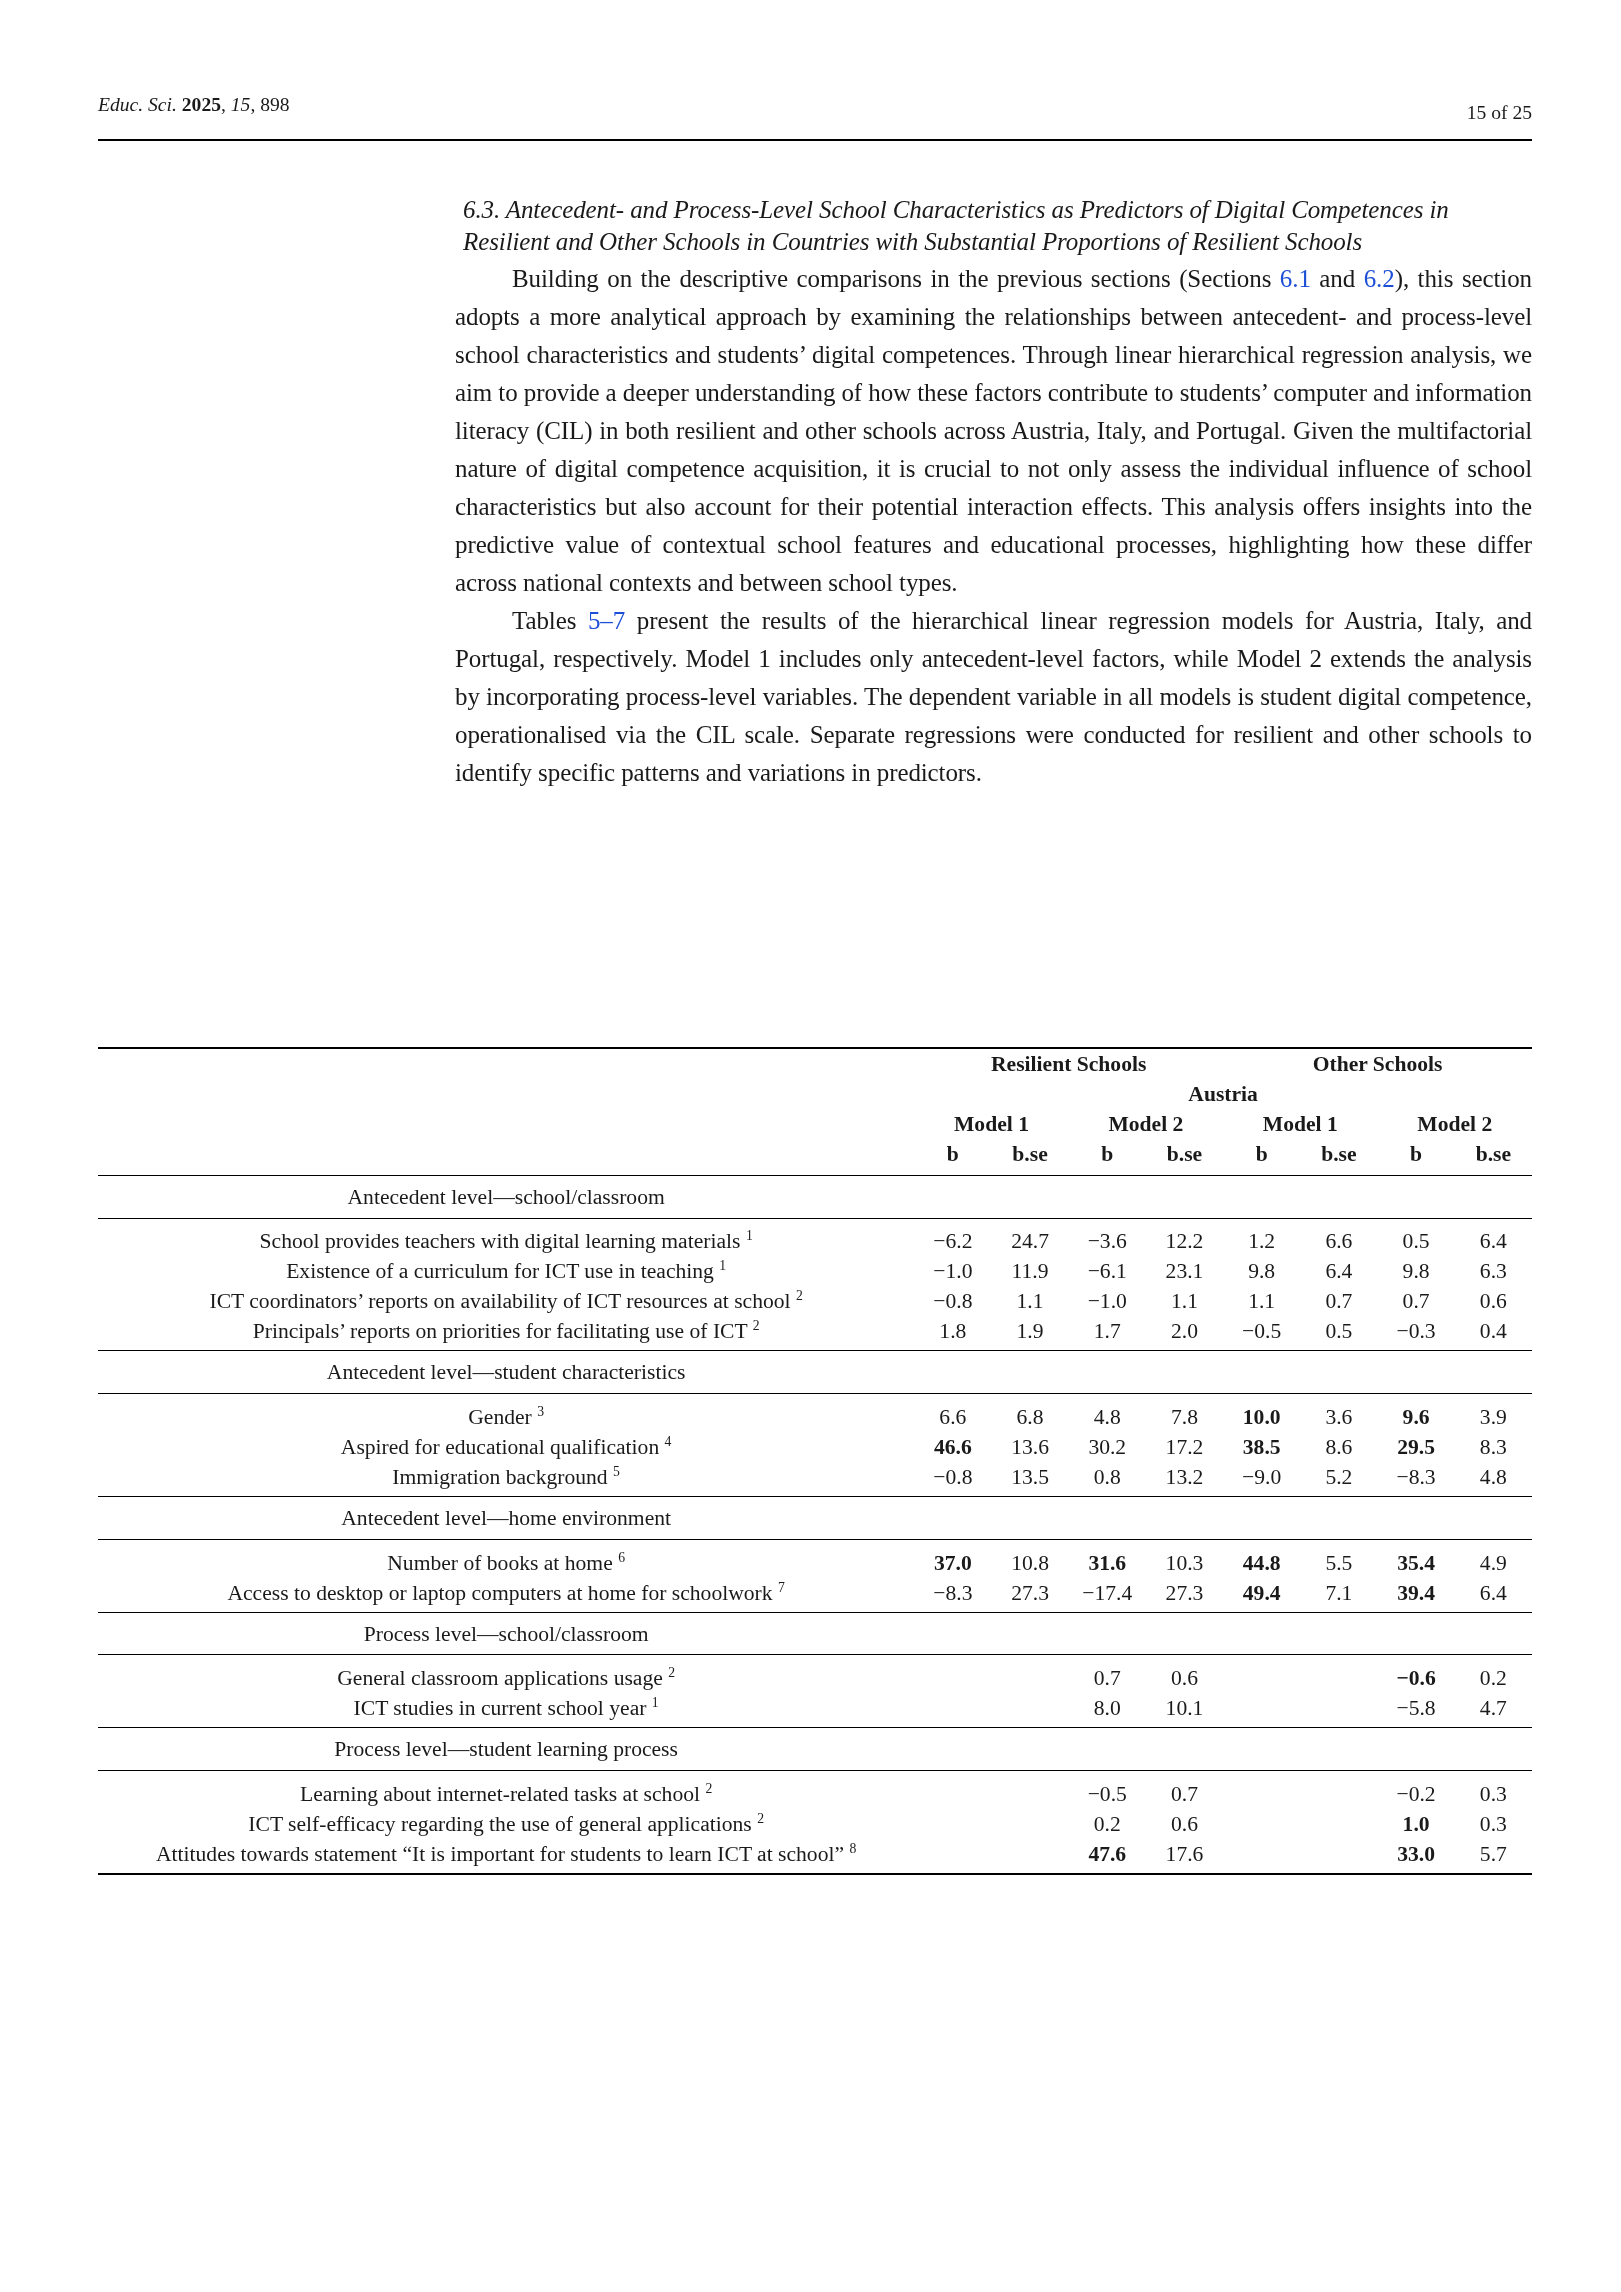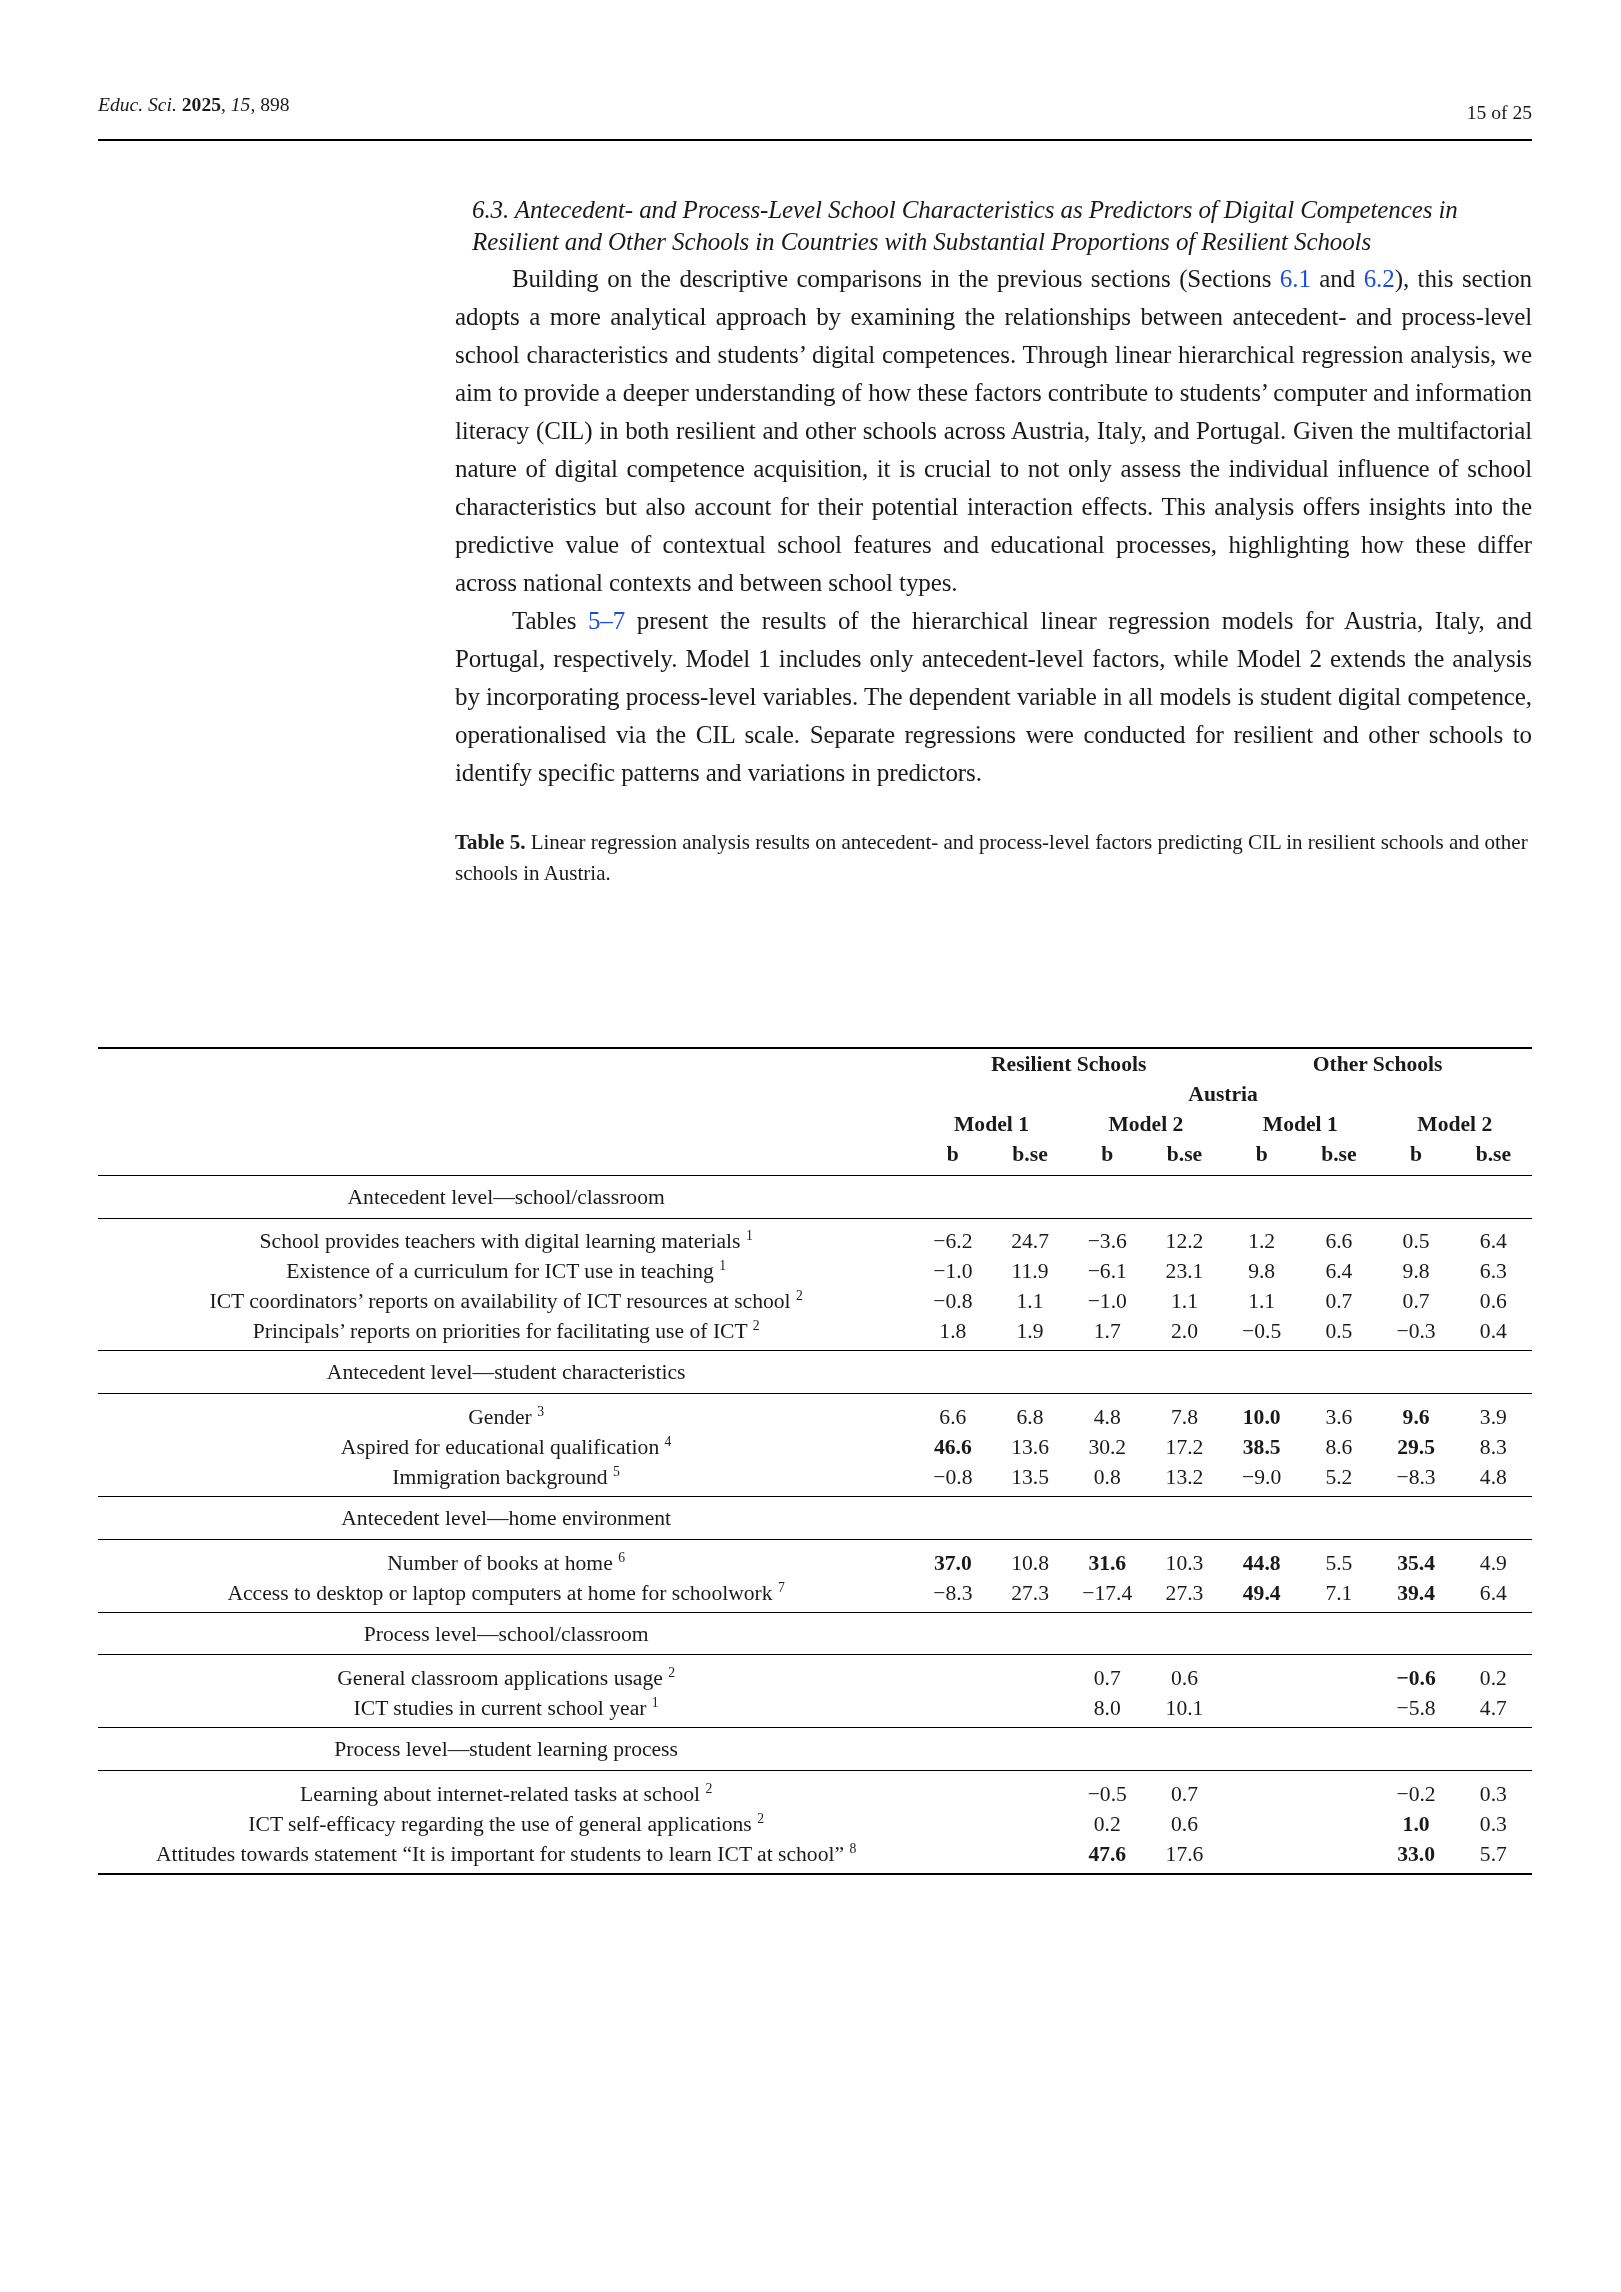--- a/index.html
+++ b/index.html
@@ -11,21 +11,21 @@
     position: absolute; left: 98px; top: 90px; width: 1434px; height: 49px;
     border-bottom: 2px solid #000;
   }
   .journal { position: absolute; left: 0; top: 3.9px; font-size: 19.6px; }
   .journal i { }
   .journal b { font-weight: bold; }
   .pagenum { position: absolute; right: 0; top: 11.8px; font-size: 19.6px; }
 
   .content { position: absolute; left: 455px; top: 194px; width: 1077px; }
   .section-title {
-    font-style: italic; font-size: 25px; line-height: 32px; margin: 0 0 2px 17px;
+    font-style: italic; font-size: 25px; line-height: 32px; margin: 0 0 2px 8px;
     letter-spacing: -0.1px;
   }
   .para {
     font-size: 25px; line-height: 38px; text-align: justify; margin: 0;
     text-indent: 57px; letter-spacing: -0.1px;
   }
   .para a { color: #1d4ed8; text-decoration: none; }
 
   .caption {
     font-size: 21px; line-height: 31px; margin-top: 35px; text-align: left;
@@ -58,23 +58,20 @@
     <i>Educ. Sci.</i>
     <b>2025</b><span>, </span><i>15</i><span>, </span><span>898</span>
   </div>
   <div class="pagenum">15 of 25</div>
 </div>
 
 <div class="content">
   <p class="section-title">6.3. Antecedent- and Process-Level School Characteristics as Predictors of Digital Competences in Resilient and Other Schools in Countries with Substantial Proportions of Resilient Schools</p>
   <p class="para"><span>Building on the descriptive comparisons in the previous sections (Sections </span><a href="#">6.1</a><span> and </span><a href="#">6.2</a><span>), this section adopts a more analytical approach by examining the relationships between antecedent- and process-level school characteristics and students’ digital competences. Through linear hierarchical regression analysis, we aim to provide a deeper understanding of how these factors contribute to students’ computer and information literacy (CIL) in both resilient and other schools across Austria, Italy, and Portugal. Given the multifactorial nature of digital competence acquisition, it is crucial to not only assess the individual influence of school characteristics but also account for their potential interaction effects. This analysis offers insights into the predictive value of contextual school features and educational processes, highlighting how these differ across national contexts and between school types.</span></p>
   <p class="para"><span>Tables </span><a href="#">5</a><a href="#">–</a><a href="#">7</a><span> present the results of the hierarchical linear regression models for Austria, Italy, and Portugal, respectively.  Model 1 includes only antecedent-level factors, while Model 2 extends the analysis by incorporating process-level variables.  The dependent variable in all models is student digital competence, operationalised via the CIL scale. Separate regressions were conducted for resilient and other schools to identify specific patterns and variations in predictors.</span></p>
-  <div class="caption">
-    <b>Table 5.</b><span> Linear regression analysis results on antecedent- and process-level factors predicting CIL in resilient schools and other schools in Austria.</span>
-  </div>
 </div>
 
 <div class="table-wrap">
   <table id="reg-table">
     <tbody id="reg-body">
       <tr class="top-rule">
           <td colspan="9"></td>
         </tr>
       <tr class="hdr">
         <th class="label"></th>

